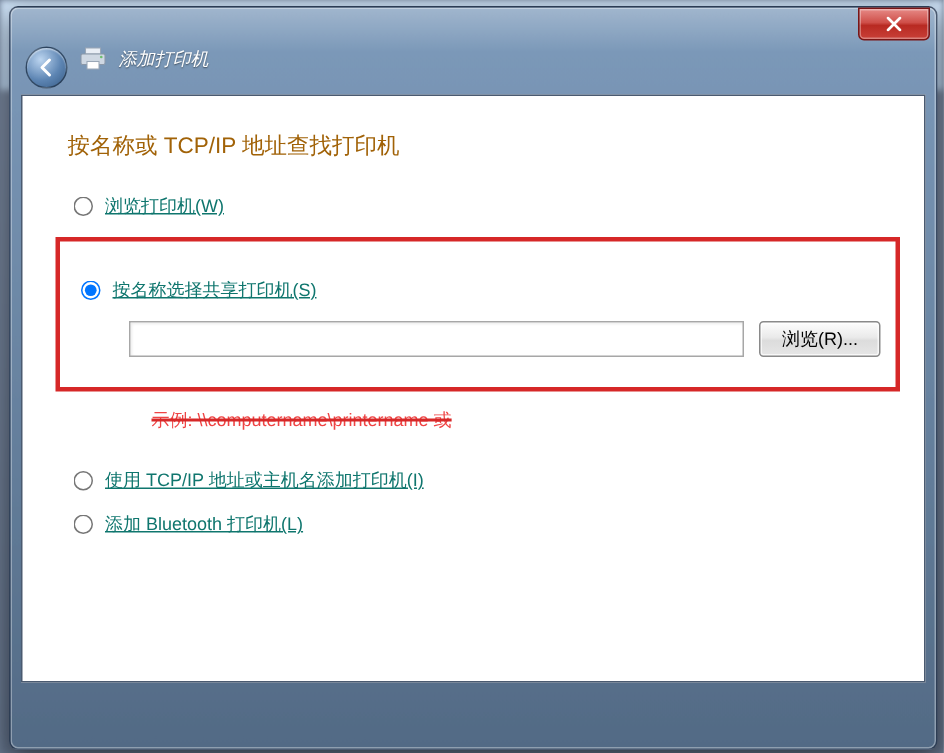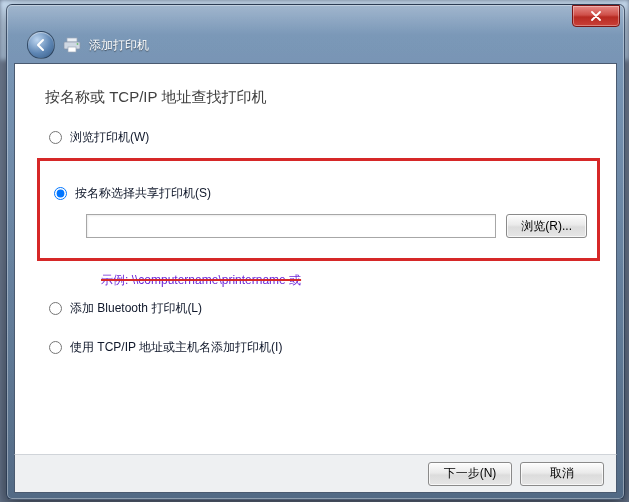--- a/index.html
+++ b/index.html
@@ -53,25 +53,25 @@
     border-bottom-left-radius: 4px;
     border-bottom-right-radius: 4px;
     background: linear-gradient(#e68a86, #cf4f49 45%, #b82a22 55%, #c94038);
     box-shadow: inset 0 0 0 1px rgba(255,255,255,0.35);
     display: flex; align-items: center; justify-content: center;
     cursor: pointer;
   }
   .close-btn svg { width: 12px; height: 10px; }
   .header-row {
     display: flex;
-    align-items: center;
     gap: 8px;
-    padding: 0 10px 6px 20px;
+    padding: 0 10px 6px 10px;
     color: #fff;
     text-shadow: 0 1px 1px rgba(0,0,0,0.5);
+    font-style: italic;
   }
   .back-circle {
     width: 26px; height: 26px; border-radius: 50%;
     background: radial-gradient(circle at 35% 30%, #bcd5f0, #5d85b3 55%, #355a84);
     border: 1px solid rgba(0,0,0,0.4);
     box-shadow: inset 0 1px 1px rgba(255,255,255,0.5);
     display: flex; align-items: center; justify-content: center;
     cursor: pointer;
   }
   .back-circle svg { width: 14px; height: 14px; }
@@ -81,35 +81,35 @@
   .client {
     position: absolute;
     left: 7px; right: 7px; top: 58px; bottom: 44px;
     background: #fff;
     border: 1px solid #4a5a70;
   }
   .content {
     padding: 24px 26px 10px 30px;
   }
   .heading {
-    color: #404040;
+    color: #a16207;
     font-size: 15px;
     margin-bottom: 22px;
   }
   .opt {
     display: flex;
     align-items: center;
     gap: 8px;
     margin: 10px 0 12px 4px;
     cursor: pointer;
   }
   .opt input[type=radio] {
     width: 13px; height: 13px; margin: 0;
   }
-  .opt-label { color: #0f172a; }
+  .opt-label { color: #0f766e; text-decoration: underline; }
 
   .highlight-box {
     border: 3px solid #d62828;
     margin: 0 -10px 10px -8px;
     padding: 8px 10px 14px 10px;
   }
   .input-row {
     display: flex;
     align-items: flex-end;
     gap: 10px;
@@ -137,21 +137,21 @@
   }
   .example {
     margin-left: 56px;
     color: #000;
     line-height: 1.6;
   }
   .example .strike {
     text-decoration: line-through;
     text-decoration-color: #d62828;
     text-decoration-thickness: 2px;
-    color: #6d28d9;
+    color: #ef4444;
   }
 
   .footer {
     position: absolute;
     left: 7px; right: 7px; bottom: 6px;
     height: 37px;
     background: #eef0f2;
     border: 1px solid #4a5a70;
     border-top: 1px solid #d0d4d9;
     display: flex;
@@ -212,29 +212,25 @@
         <div class="input-row">
           <input class="path-input" type="text" value="" style="">
           <button class="browse-btn">浏览(R)...</button>
         </div>
       </div>
 
       <div class="example">
         <span class="strike">示例: \\computername\printername 或</span><br>
       </div>
 
+      <label class="opt" style="margin-top:22px">
+        <input type="radio" name="find" style="">
+        <span class="opt-label">使用 TCP/IP 地址或主机名添加打印机(I)</span>
+      </label>
+
       <label class="opt">
         <input type="radio" name="find" style="">
         <span class="opt-label">添加 Bluetooth 打印机(L)</span>
       </label>
-
-      <label class="opt" style="margin-top:22px">
-        <input type="radio" name="find" style="">
-        <span class="opt-label">使用 TCP/IP 地址或主机名添加打印机(I)</span>
-      </label>
     </div>
   </div>
 
-  <div class="footer">
-    <button>下一步(N)</button>
-    <button>取消</button>
-  </div>
 </div>
 
 </body></html>

